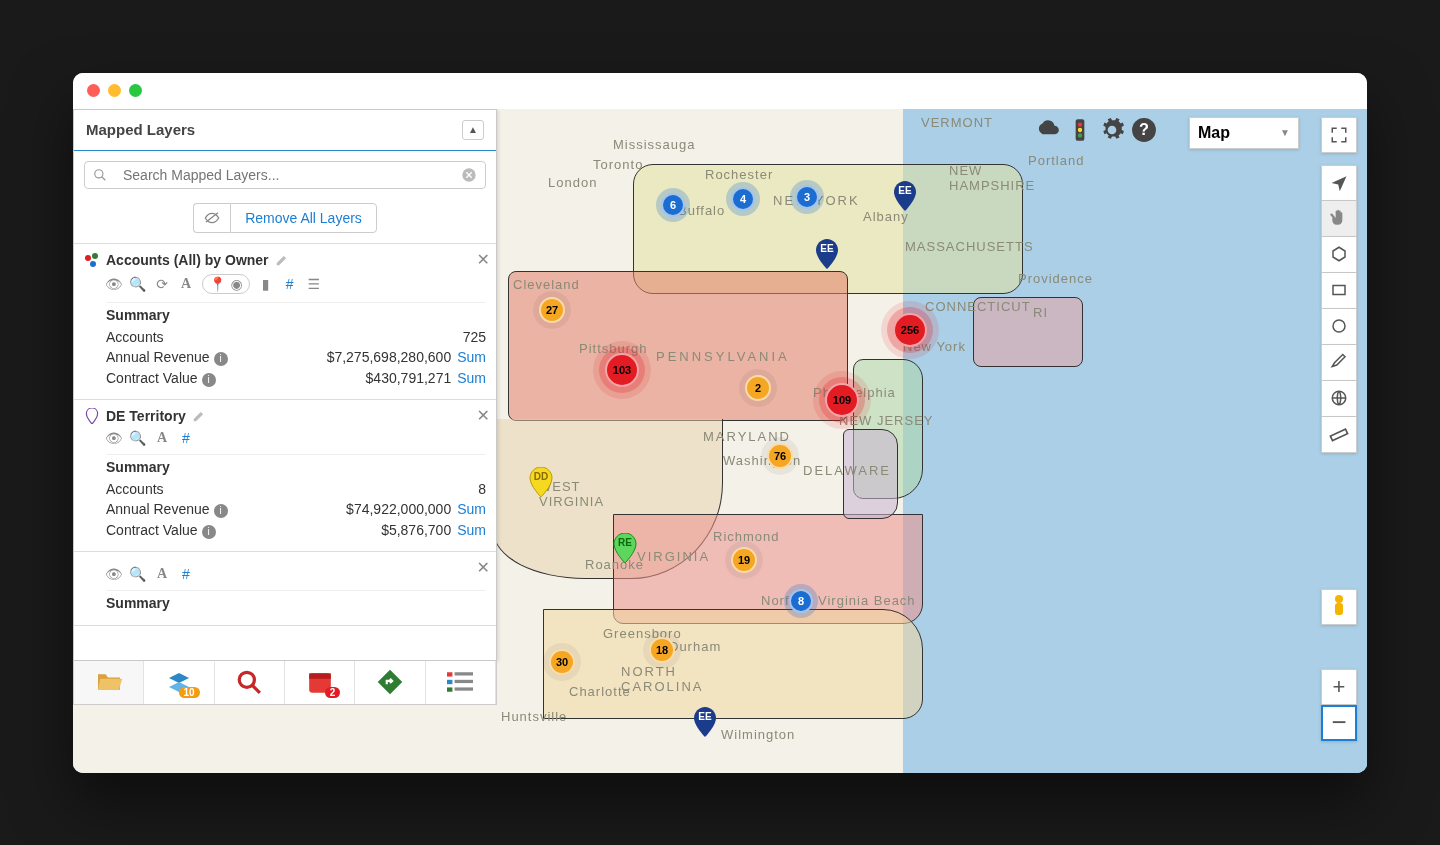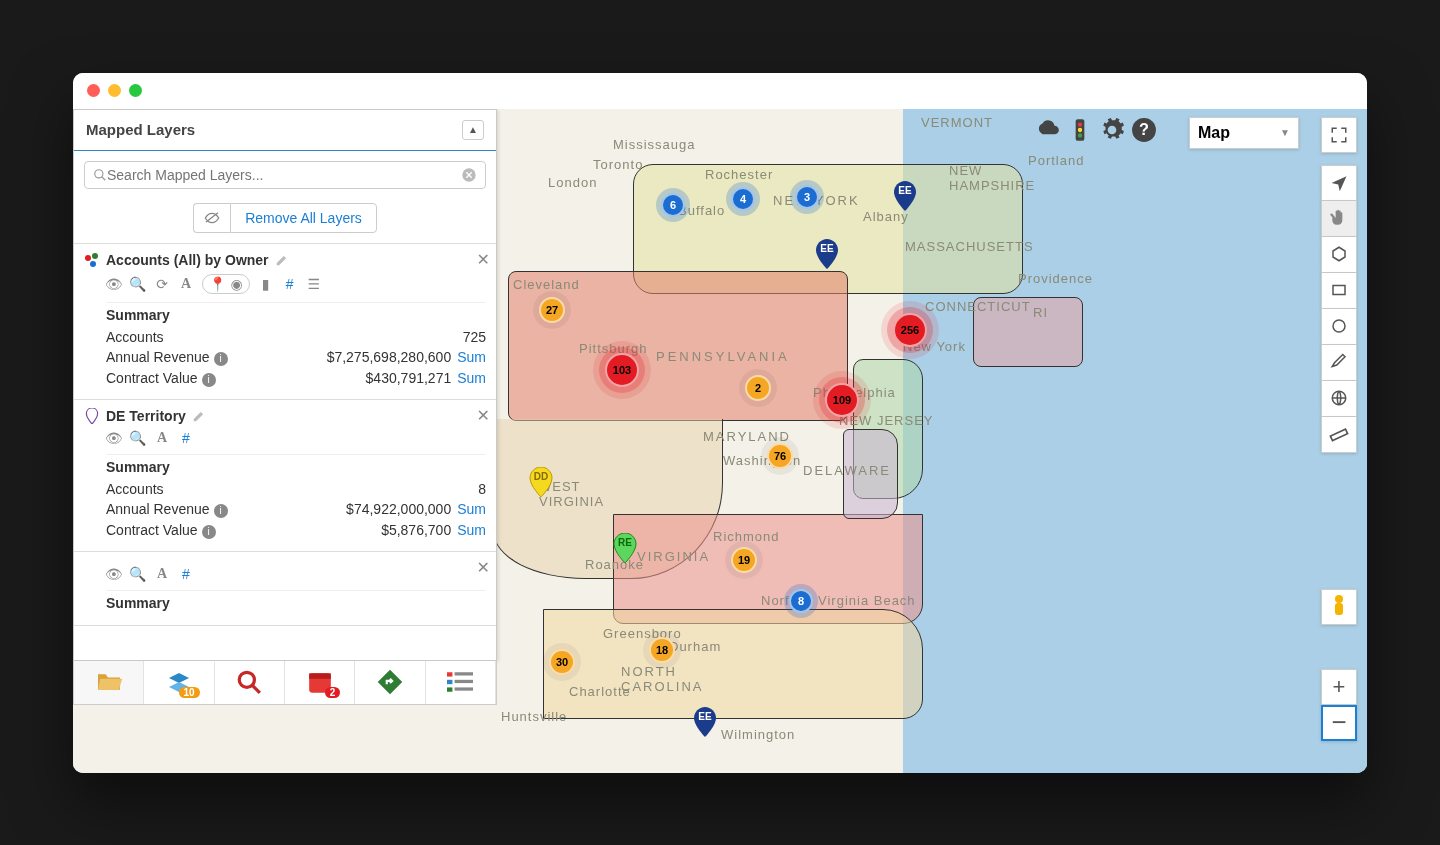--- a/index.html
+++ b/index.html
@@ -86,21 +86,21 @@
 }
 .panel-header {
   display:flex; align-items:center; justify-content:space-between;
   padding: 10px 12px;
   border-bottom: 1.5px solid #2a88c7;
   font-size: 15px; font-weight:700; color:#444;
 }
 .collapse-btn { width:22px; height:20px; border:1px solid #ccc; border-radius:3px; display:flex; align-items:center; justify-content:center; color:#555; cursor:pointer; font-size:10px;}
 .panel-search { padding: 10px; }
 .search-box {
-  display:flex; align-items:center; gap:0;
+  display:flex; align-items:center; gap:16px;
   border:1px solid #ccc; border-radius:4px; padding:5px 8px;
   color:#888;
 }
 .search-box input { flex:1; border:none; outline:none; font-size:14px; color:#444; }
 .remove-row { display:flex; justify-content:center; gap:0; padding:4px 0 10px; }
 .eye-btn { border:1px solid #ccc; border-right:none; border-radius:4px 0 0 4px; padding:6px 10px; color:#888; background:#fff; cursor:pointer; }
 .remove-link { border:1px solid #ccc; border-radius:0 4px 4px 0; padding:6px 14px; color:#1b7fd4; background:#fff; cursor:pointer; font-size:14px; }
 
 .layers { flex:1; overflow:hidden; border-top:1px solid #ddd; }
 .layer { border-bottom:1px solid #ddd; padding: 8px 10px 10px 10px; position:relative; }

